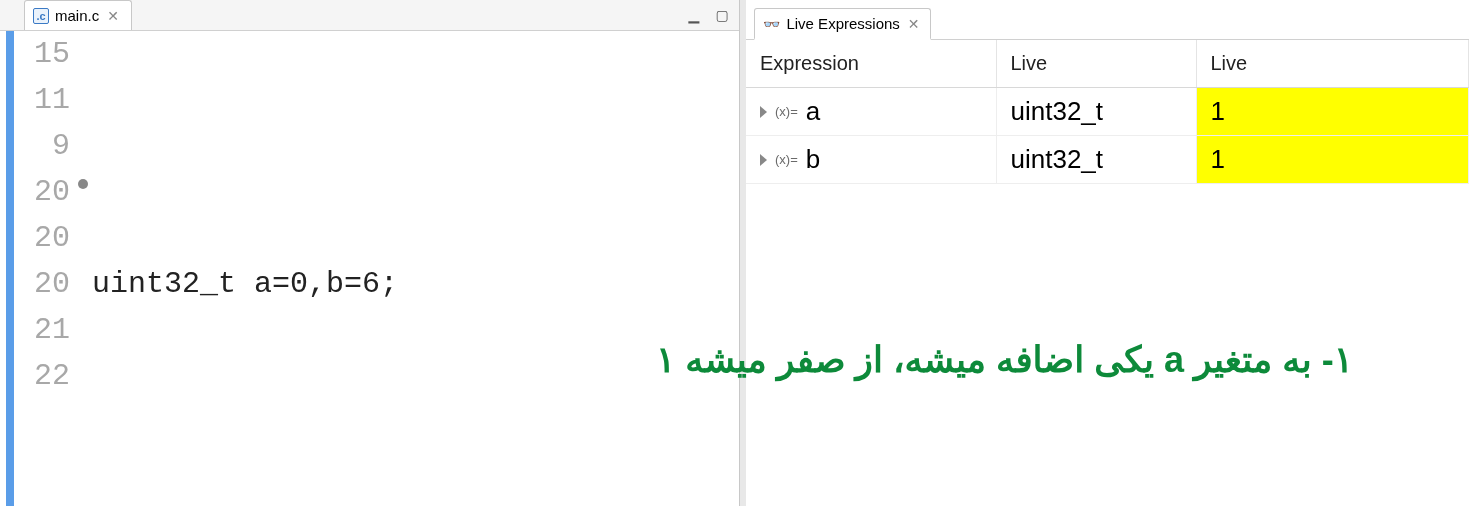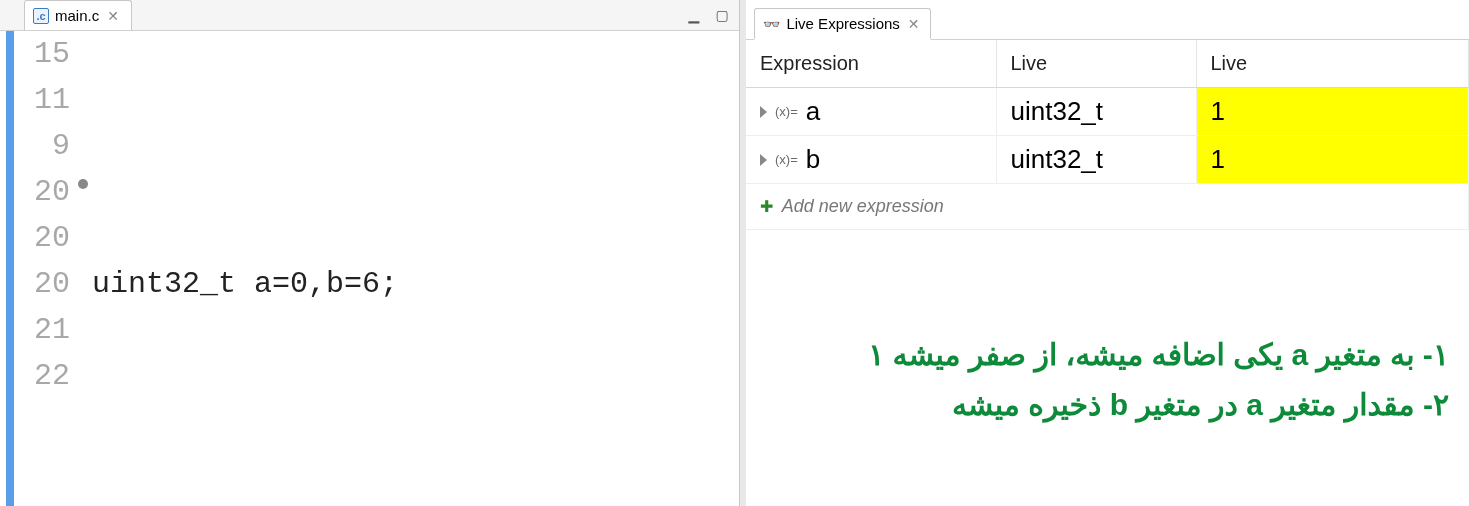--- a/index.html
+++ b/index.html
@@ -176,23 +176,23 @@
   .add-row td {
     font-style: italic; color: #777; font-size: 18px;
   }
   .plus { color: #2a8a2a; font-style: normal; font-size:16px; margin-right:4px;}
   
   .annotations {
     position: absolute;
     top: 330px;
     left: 560px;
     right: 20px;
-    text-align: right;
+    text-align: center;
     direction: rtl;
-    font-size: 30px;
+    font-size: 36px;
     font-weight: bold;
     color: #0d8a3a;
     line-height: 1.65;
     font-family: Tahoma, "Segoe UI", sans-serif;
     pointer-events: none;
   }
   .panel-splitter {
     width: 6px;
     background: #e8e8e8;
     cursor: col-resize;
@@ -279,27 +279,20 @@
           <td>
             <div class="expr-cell">
               <span class="tri"></span>
               <span class="var-icon">(x)=</span>
               <span>b</span>
             </div>
           </td>
           <td>uint32_t</td>
           <td class="val-hl">1</td>
         </tr>
-        <tr class="add-row">
-          <td colspan="3">
-            <span class="plus">✚</span>
-            <span>Add new expression</span>
-          </td>
-        </tr>
       </tbody>
     </table>
   </div>
 </div>
 
 <div class="annotations">
   <div>۱- به متغیر a یکی اضافه میشه، از صفر میشه ۱</div>
-  <div>۲- مقدار متغیر a در متغیر b ذخیره میشه</div>
 </div>
 
 </body></html>

